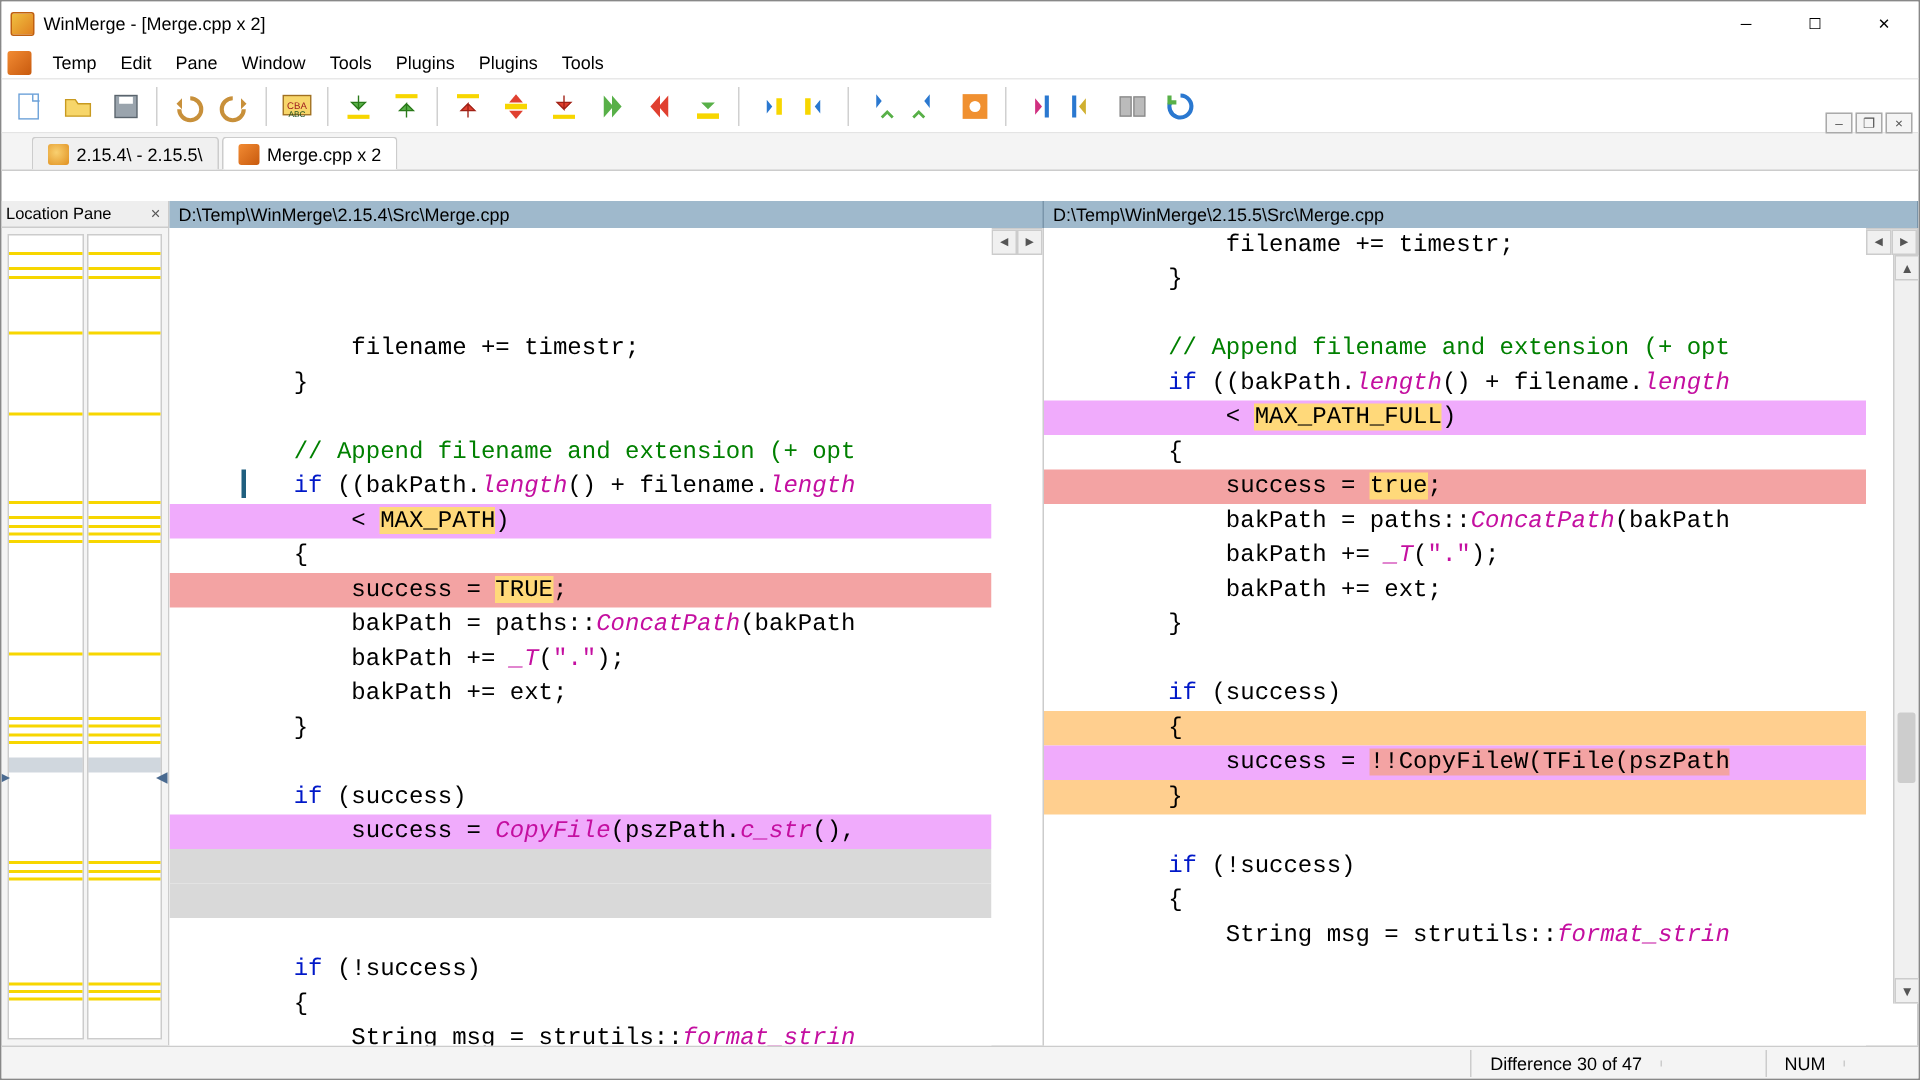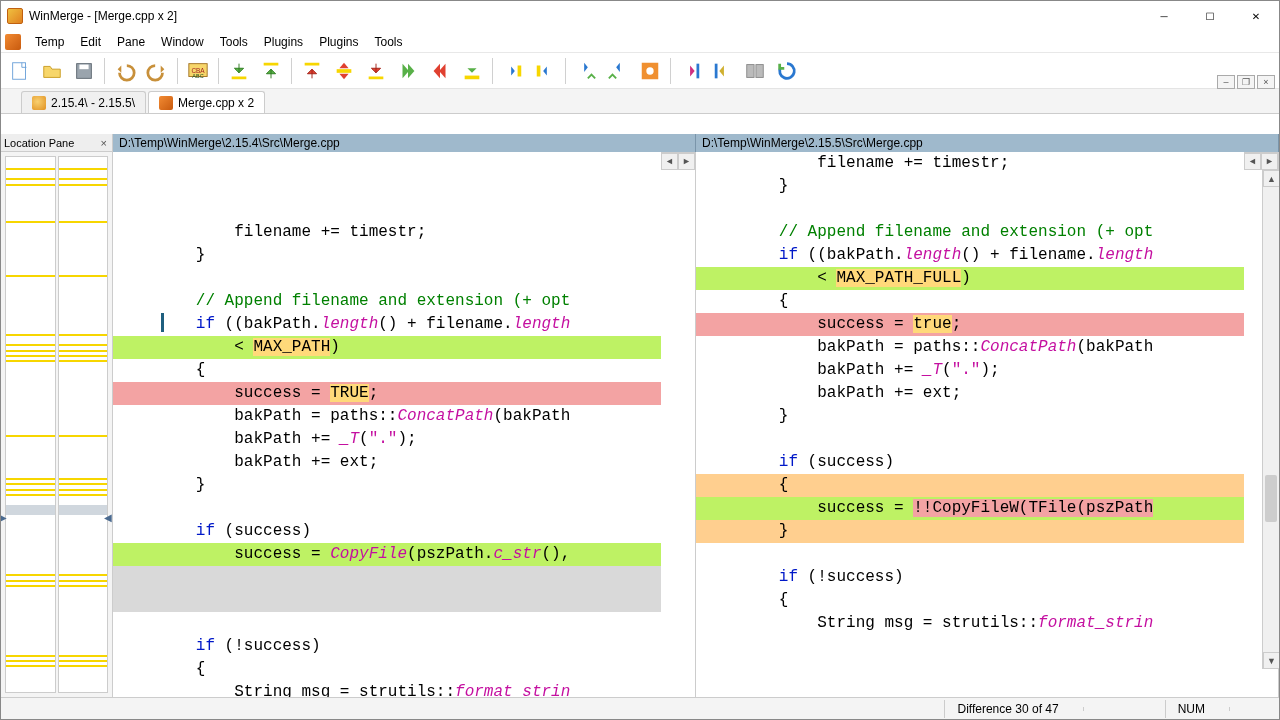--- a/index.html
+++ b/index.html
@@ -34,41 +34,41 @@
 .loc-cursor { position: absolute; left: 0; right: 0; height: 10px; background: rgba(120,140,160,0.35); }
 .loc-arrow { position: absolute; width: 10px; height: 10px; font-size: 10px; color: #4a6a90; }
 .panes { flex: 1; display: flex; flex-direction: column; }
 .filehdrs { height: 18px; display: flex; }
 .filehdr { flex: 1; background: #9fb9cc; color: #000; font-size: 12px; padding: 2px 6px; display: flex; align-items: center; border-right: 1px solid #7a95aa; }
 .code-area { flex: 1; display: flex; position: relative; }
 .code-col { flex: 1; display: flex; flex-direction: row; border-right: 1px solid #ccc; position: relative; }
 .code-col:last-child { border-right: none; }
 .code { flex: 1; font-family: Consolas, "Courier New", monospace; font-size: 16px; line-height: 23px; white-space: pre; overflow: hidden; background: #fff; position: relative; }
 .cl { height: 23px; padding-left: 6px; }
-.bg-yellow { background: #bef264; }
+.bg-yellow { background: #f0abfc; }
 .bg-red { background: #f3a3a3; }
 .bg-gray { background: #d9d9d9; }
 .bg-orange { background: #ffcf8f; }
 .kw { color: #0018c8; }
 .cm { color: #008000; }
 .fn { color: #c40fa0; font-style: italic; }
 .str { color: #c40fa0; }
 .word-diff { background: #ffd97a; }
 .word-diff-r { background: #f3a3a3; }
 .hscroll { height: 17px; background: #f0f0f0; border-top: 1px solid #ccc; display: flex; align-items: center; }
 .hscroll .sbtn { width: 17px; height: 17px; display: flex; align-items: center; justify-content: center; background: #f0f0f0; border: 1px solid #ccc; font-size: 9px; color: #555; }
 .hscroll .track { flex: 1; height: 17px; background: #f0f0f0; position: relative; }
 .hscroll .thumb { position: absolute; top: 2px; left: 0; height: 13px; width: 55%; background: #cdcdcd; border-radius: 2px; }
 .vscroll { position: absolute; right: 0; top: 18px; bottom: 35px; width: 17px; background: #f0f0f0; border-left: 1px solid #ccc; }
 .vscroll .vbtn { width: 17px; height: 17px; display: flex; align-items: center; justify-content: center; font-size: 9px; color: #555; border: 1px solid #ccc; background: #f0f0f0; }
 .vscroll .vtrack { position: absolute; top: 17px; bottom: 17px; left: 0; right: 0; }
 .vscroll .vthumb { position: absolute; left: 2px; right: 2px; top: 62%; height: 10%; background: #cdcdcd; border-radius: 2px; }
 .vscroll .vbtn.bot { position: absolute; bottom: 0; }
 .bottombar { height: 22px; display: flex; align-items: center; font-size: 12px; background: #f4f4f4; border-top: 1px solid #ccc; }
-.bottombar .seg { padding: 2px 12px; border-left: 1px solid #ccc; margin-left: 12px; }
+.bottombar .seg { padding: 2px 12px; border-left: 1px solid #ccc; }
 .bottombar .spacer { flex: 1; }
 .edit-caret { position: absolute; left: 48px; top: 161px; width: 3px; height: 19px; background: #1f5f7f; }
 </style>
 </head>
 <body>
 
 <div class="titlebar">
   <div class="app-icon"></div>
   <div class="title">WinMerge - [Merge.cpp x 2]</div>
   <div class="spacer"></div>

